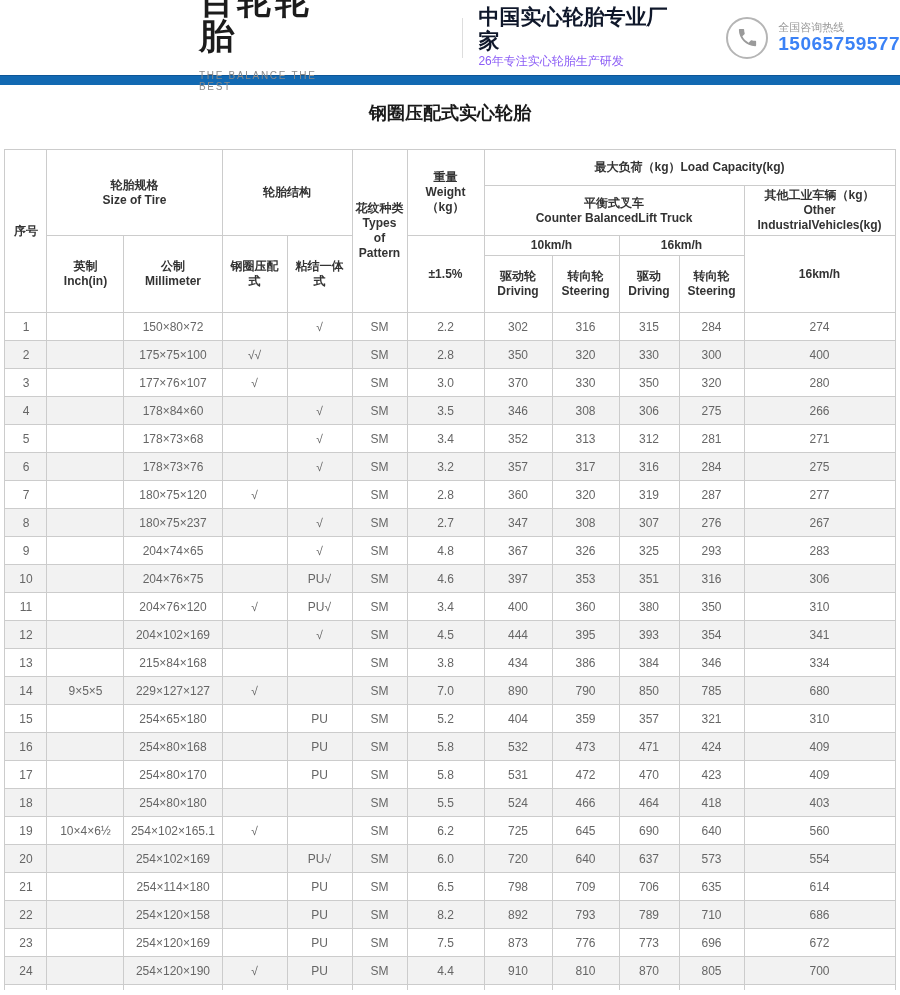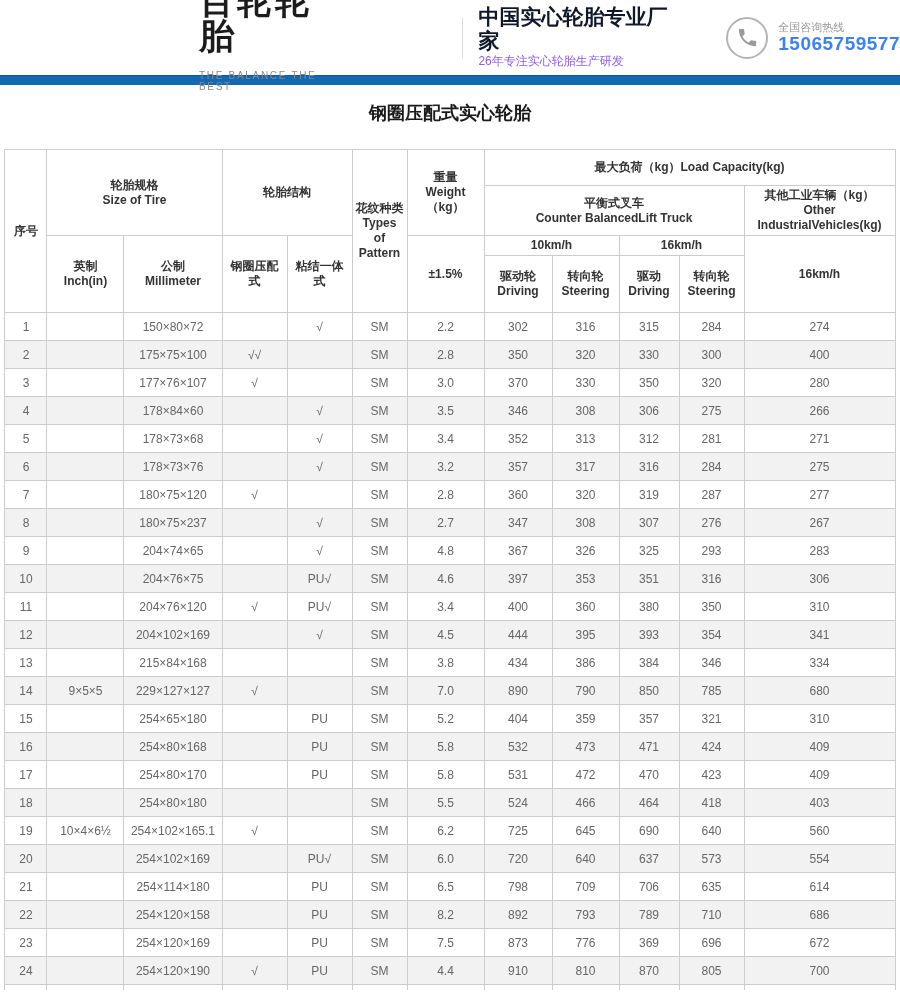--- a/index.html
+++ b/index.html
@@ -464,21 +464,21 @@
       <tr>
         <td>23</td>
         <td></td>
         <td>254×120×169</td>
         <td></td>
         <td>PU</td>
         <td>SM</td>
         <td>7.5</td>
         <td>873</td>
         <td>776</td>
-        <td>369</td>
+        <td>773</td>
         <td>696</td>
         <td>672</td>
       </tr>
       <tr>
         <td>24</td>
         <td></td>
         <td>254×120×190</td>
         <td>√</td>
         <td>PU</td>
         <td>SM</td>

